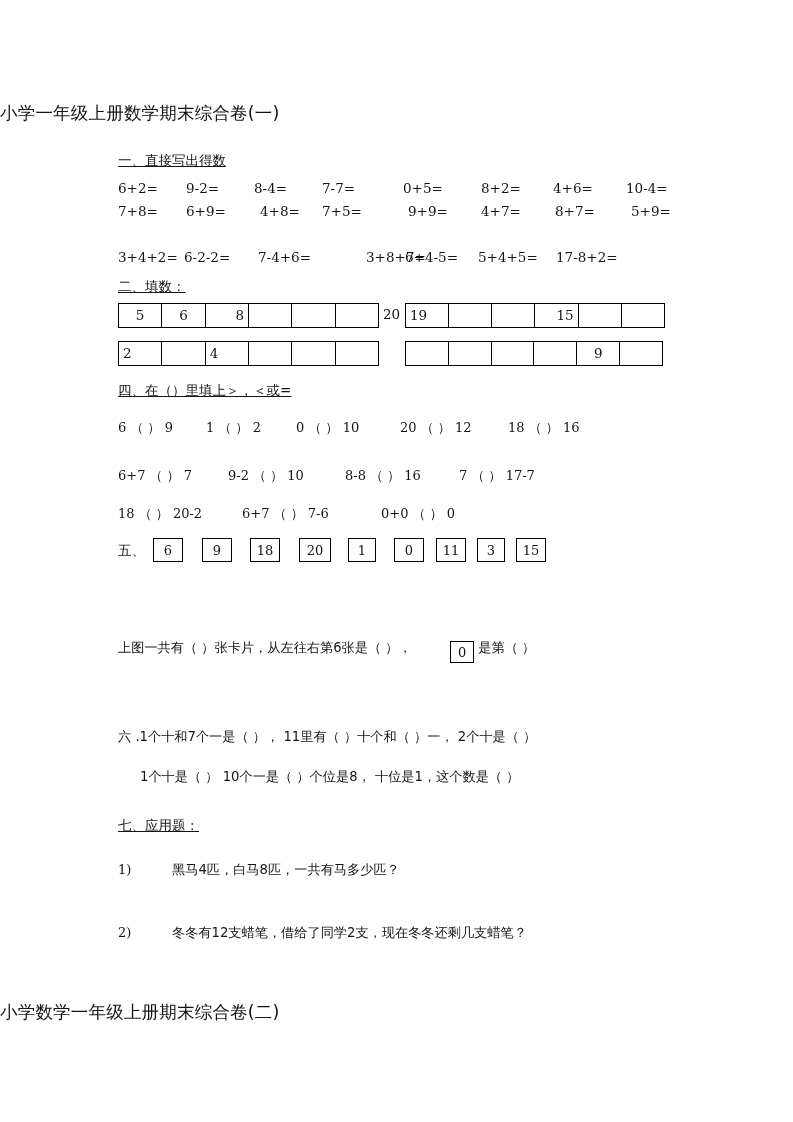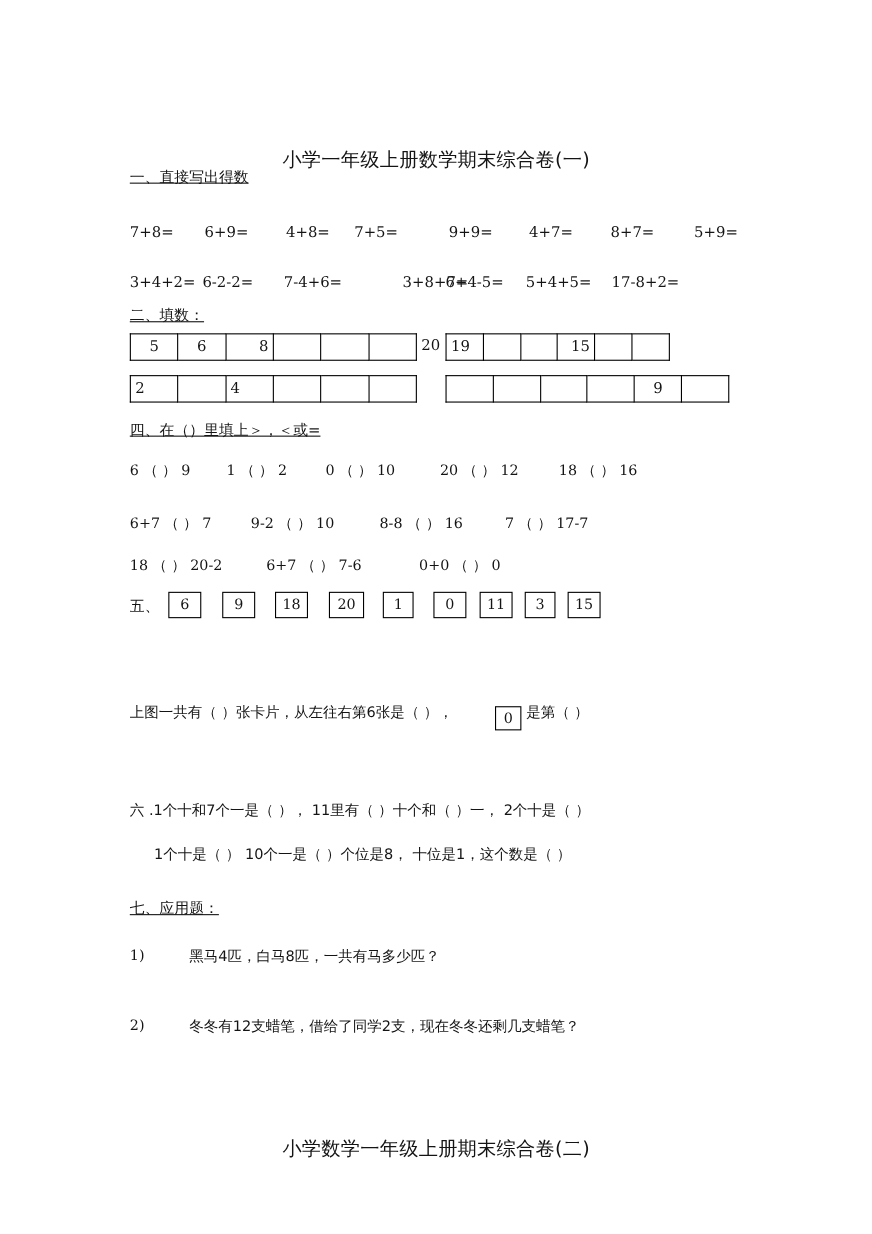--- a/index.html
+++ b/index.html
@@ -19,26 +19,24 @@
     position: absolute;
     left: 0; top: 0;
     width: 793px;
     height: 1122px;
   }
 
   
   .doc-title {
     position: absolute;
     left: 0; right: 0;
-    text-align: center;
     font-size: 17.5px;
     font-family: "DejaVu Sans", "Liberation Sans", sans-serif;
     letter-spacing: 0.2px;
     white-space: nowrap;
-    margin-top: 32px;
   }
   .section-head {
     position: absolute;
     font-size: 13.5px;
     font-family: "DejaVu Sans", "Liberation Sans", sans-serif;
     white-space: nowrap;
     text-decoration: underline;
   }
 
   
@@ -146,20 +144,30 @@
 </style>
 </head>
 <body style="background: rgb(255, 255, 255); color: rgb(20, 20, 20);">
 
 <div class="page">
 
   <div class="doc-title" style="top:101px;">小学一年级上册数学期末综合卷(一)</div>
 
   <div class="section-head" style="left:118px; top:152px;">一、直接写出得数</div>
 
+  <div class="calc-row" style="top:180px;">
+    <span class="calc-item" style="left:0px;">6+2=</span>
+    <span class="calc-item" style="left:68px;">9-2=</span>
+    <span class="calc-item" style="left:136px;">8-4=</span>
+    <span class="calc-item" style="left:204px;">7-7=</span>
+    <span class="calc-item" style="left:285px;">0+5=</span>
+    <span class="calc-item" style="left:363px;">8+2=</span>
+    <span class="calc-item" style="left:435px;">4+6=</span>
+    <span class="calc-item" style="left:508px;">10-4=</span>
+  </div>
 
   <div class="calc-row" style="top:203px;">
     <span class="calc-item" style="left:0px;">7+8=</span>
     <span class="calc-item" style="left:68px;">6+9=</span>
     <span class="calc-item" style="left:142px;">4+8=</span>
     <span class="calc-item" style="left:204px;">7+5=</span>
     <span class="calc-item" style="left:290px;">9+9=</span>
     <span class="calc-item" style="left:363px;">4+7=</span>
     <span class="calc-item" style="left:437px;">8+7=</span>
     <span class="calc-item" style="left:513px;">5+9=</span>
@@ -198,21 +206,21 @@
       <td class="al">2</td>
       <td class="ac"></td>
       <td class="al">4</td>
       <td class="ac"></td>
       <td class="ac"></td>
       <td class="ac"></td>
     </tr>
   </tbody>
     </table>
 
-  <table class="numtable" style="left:405px; top:303px; width:204px;">
+  <table class="numtable" style="left:405px; top:303px; width:260px;">
     <tbody>
         <tr>
       <td class="al">19</td>
       <td class="ac"></td>
       <td class="ac"></td>
       <td class="ar">15</td>
       <td class="ac"></td>
       <td class="ac"></td>
     </tr>
   </tbody>

